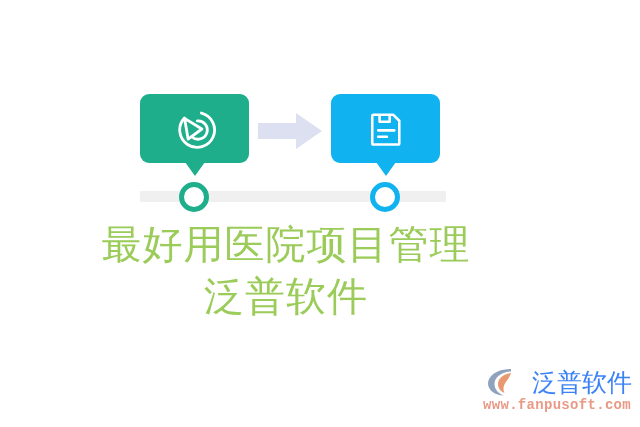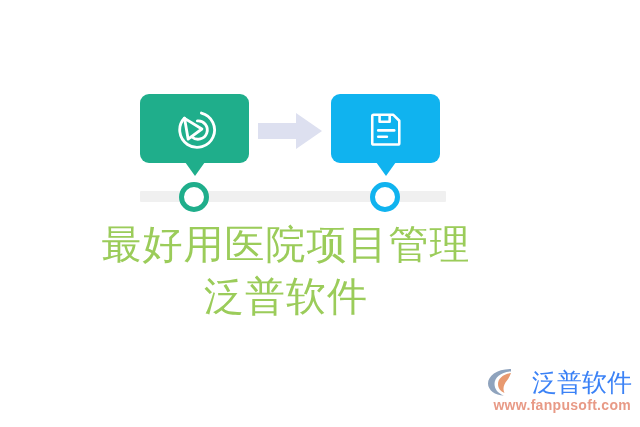--- a/index.html
+++ b/index.html
@@ -119,21 +119,21 @@
     color: #3b82f6;
     font-family: "DejaVu Sans", "Liberation Sans", sans-serif;
     font-size: 25px;
     line-height: 27px;
     font-weight: 400;
     letter-spacing: 0px;
     margin-left: 8px;
   }
   .wm-url {
     color: #e89a86;
-    font-family: Liberation Sans, sans-serif;
+    font-family: Liberation Mono, monospace;
     font-size: 14px;
     line-height: 15px;
     font-weight: 700;
     letter-spacing: 0.3px;
     margin-top: 1px;
     margin-right: 1px;
   }
 </style>
 </head>
 <body>

